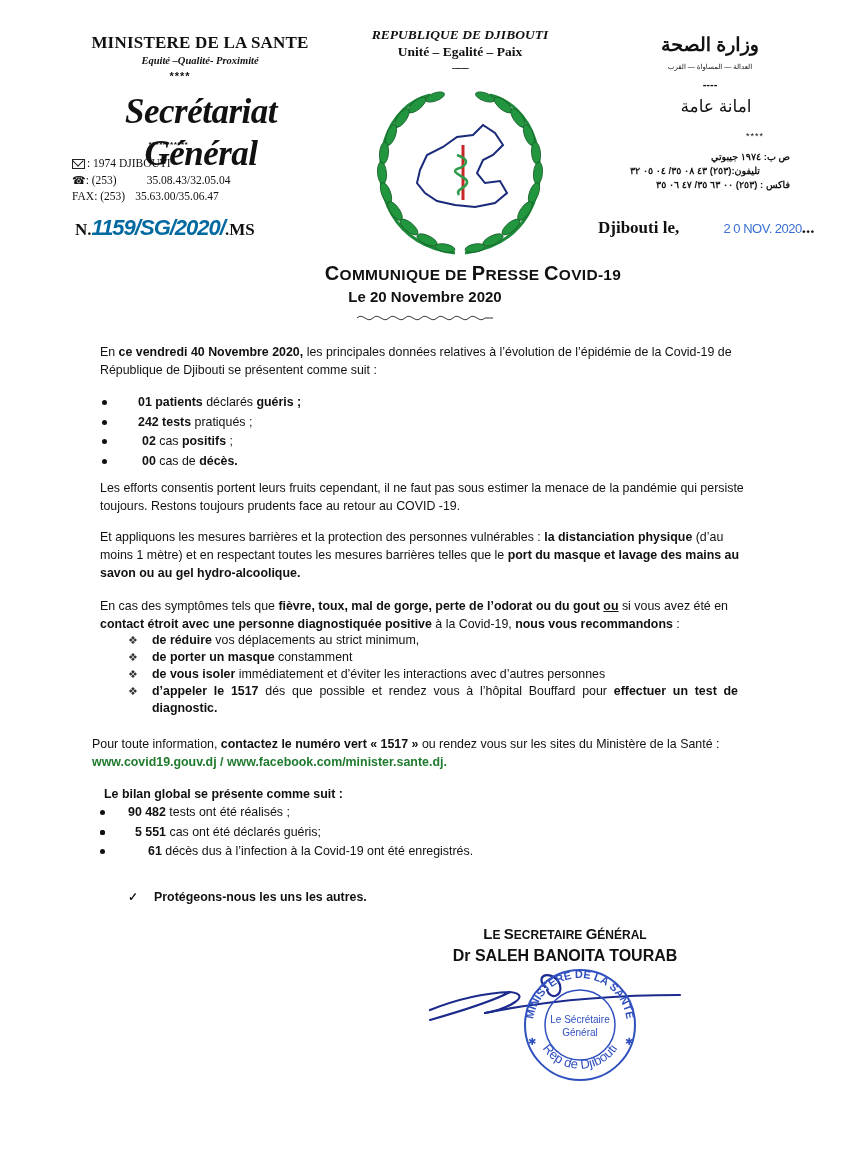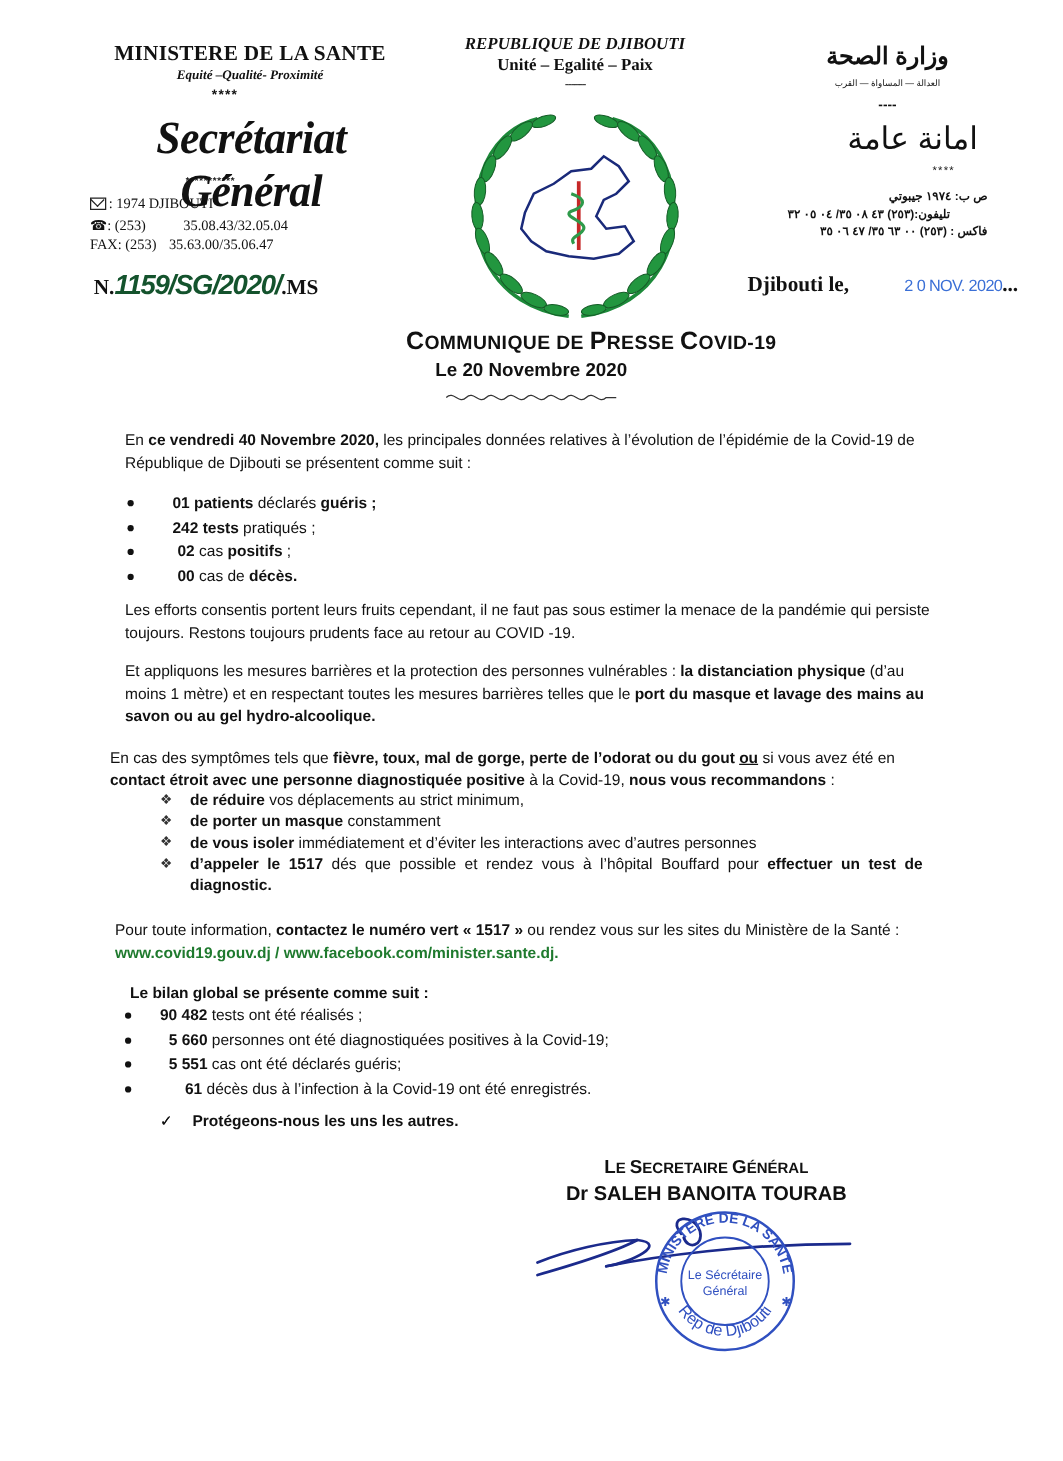--- a/index.html
+++ b/index.html
@@ -9,33 +9,33 @@
   .ministry { left:80px; top:33px; width:240px; text-align:center; font-family:"Liberation Serif", serif; font-weight:bold; font-size:17px; letter-spacing:0.2px; }
   .motto-left { left:80px; top:55px; width:240px; text-align:center; font-family:"Liberation Serif", serif; font-style:italic; font-weight:bold; font-size:10.5px; }
   .stars4-left { left:150px; top:70px; width:60px; text-align:center; font-size:11px; font-weight:bold; letter-spacing:1px; }
   .secgen { left:66px; top:92px; width:270px; text-align:center; font-family:"Liberation Serif", serif; font-style:italic; font-weight:bold; font-size:35px; letter-spacing:-0.5px; transform:scaleY(1.05); }
   .stars11 { left:128px; top:140px; width:80px; text-align:center; font-size:8px; font-weight:bold; letter-spacing:0.5px; font-style:italic; }
   .addr { left:72px; font-family:"Liberation Serif", serif; font-weight:normal; font-size:11.5px; white-space:nowrap; }
   .addr .gap { display:inline-block; width:30px; }
   .envelope { display:inline-block; width:11px; height:8px; border:1px solid #222; position:relative; vertical-align:middle; margin-right:2px; }
   .envelope:before { content:""; position:absolute; left:1px; top:-3px; width:7px; height:7px; border-right:1px solid #222; border-bottom:1px solid #222; transform:rotate(45deg); }
   .ref { left:75px; top:215px; font-family:"Liberation Serif", serif; font-size:17px; font-weight:bold; white-space:nowrap; }
-  .ref .hand { font-family:"Liberation Sans", sans-serif; font-style:italic; color:#14532d; font-size:22px; font-weight:bold; letter-spacing:-1px; }
+  .ref .hand { font-family:"Liberation Sans", sans-serif; font-style:italic; color:#0369a1; font-size:22px; font-weight:bold; letter-spacing:-1px; }
 
   
   .rep { left:350px; top:27px; width:220px; text-align:center; font-family:"Liberation Serif", serif; font-style:italic; font-weight:bold; font-size:13.5px; }
   .devise { left:350px; top:44px; width:220px; text-align:center; font-family:"Liberation Serif", serif; font-weight:bold; font-size:13.5px; }
   .dash7 { left:430px; top:62px; width:60px; text-align:center; font-size:10px; letter-spacing:-1px; }
   .emblem { left:365px; top:85px; width:190px; height:175px; }
 
   
   .ar-title { left:640px; top:33px; width:140px; text-align:center; font-weight:bold; font-size:19px; direction:rtl; }
   .ar-motto { left:640px; top:63px; width:140px; text-align:center; font-size:7px; direction:rtl; }
   .ar-dash { left:690px; top:78px; width:40px; text-align:center; font-size:11px; font-weight:bold; }
-  .ar-amana { left:650px; top:96px; width:160px; text-align:center; font-size:25px; direction:rtl; }
+  .ar-amana { left:636px; top:96px; width:160px; text-align:center; font-size:17px; direction:rtl; }
   .ar-stars { left:730px; top:131px; width:50px; text-align:center; font-size:9px; letter-spacing:1px; }
   .ar-line { left:600px; width:190px; text-align:right; font-size:9.5px; font-weight:bold; direction:rtl; white-space:nowrap; }
   .djib-date { left:598px; top:218px; font-family:"Liberation Serif", serif; font-weight:bold; font-size:17px; white-space:nowrap; }
   .djib-date .stamp { color:#3a6fd6; font-family:"Liberation Sans", sans-serif; font-size:13px; letter-spacing:-0.5px; font-weight:normal;margin-left:40px; }
 
   
   .title { left:0; top:262px; width:850px; text-align:center; font-weight:bold; font-size:20px; letter-spacing:0.3px;padding-left:48px; }
   .title .sc { font-size:15.5px; }
   .subtitle { left:0; top:288px; width:850px; text-align:center; font-weight:bold; font-size:15px; }
   .ornament { left:355px; top:312px; width:140px; height:12px; }
@@ -147,21 +147,21 @@
   <li><span class="dot" style="left:2px; top:7px;"></span><span style="padding-left:42px;"><b> 02</b><span> cas </span><b>positifs</b><span> ;</span></span></li>
   <li><span class="dot" style="left:2px; top:7px;"></span><span style="padding-left:42px;"><b> 00</b><span> cas de </span><b>décès.</b></span></li>
 </ul>
 
 <div class="p" style="left:100px; top:479px; width:650px;">Les efforts consentis portent leurs fruits cependant, il ne faut pas sous estimer la menace de la pandémie qui persiste toujours. Restons toujours prudents face au retour au COVID -19.</div>
 
 <div class="p" style="left:100px; top:528px; width:650px;">
   <span>Et appliquons les mesures barrières et la protection des personnes vulnérables : </span><b>la distanciation physique</b><span> (d’au moins 1 mètre) et en respectant toutes les mesures barrières telles que le </span><b>port du masque et lavage des mains au savon ou au gel hydro-alcoolique.</b>
 </div>
 
-<div class="p" style="left:88px; top:597px; width:650px;">
+<div class="p" style="left:100px; top:597px; width:650px;">
   <span>En cas des symptômes tels que </span><b>fièvre, toux, mal de gorge, perte de l’odorat ou du gout </b><b class="u">ou</b><span> si vous avez été en </span><b>contact étroit avec une personne diagnostiquée positive</b><span> à la Covid-19, </span><b>nous vous recommandons</b><span> :</span>
 </div>
 
 <ul class="bullet-list" style="left:128px; top:632px; line-height:17px;">
   <li><span class="diamond">❖</span><span style="padding-left:24px;"><b>de réduire</b><span> vos déplacements au strict minimum,</span></span></li>
   <li><span class="diamond">❖</span><span style="padding-left:24px;"><b>de porter un masque</b><span> constamment</span></span></li>
   <li><span class="diamond">❖</span><span style="padding-left:24px;"><b>de vous isoler</b><span> immédiatement et d’éviter les interactions avec d’autres personnes</span></span></li>
   <li style="white-space:normal; width:610px;">
       <span class="diamond">❖</span>
       <div style="padding-left:24px; text-align:justify; text-align-last:left;"><b>d’appeler le 1517</b><span> dés que possible et rendez vous à l’hôpital Bouffard pour </span><b>effectuer un test de diagnostic.</b></div>
@@ -170,21 +170,21 @@
 
 <div class="p" style="left:92px; top:735px; width:680px;">
   <span>Pour toute information, </span><b>contactez le numéro vert « 1517 »</b><span> ou rendez vous sur les sites du Ministère de la Santé :</span><br>
   <a class="link">www.covid19.gouv.dj</a><span class="link"> / </span><a class="link">www.facebook.com/minister.sante.dj.</a>
 </div>
 
 <div class="p" style="left:104px; top:785px;"><b>Le bilan global se présente comme suit :</b></div>
 
 <ul class="bullet-list" style="left:98px; top:803px; line-height:19.5px;">
   <li><span class="dot" style="left:2px; top:7px;"></span><span style="padding-left:30px;"><b>90 482</b><span> tests ont été réalisés ;</span></span></li>
-  <li><span class="dot" style="left:2px; top:7px;"></span><span style="padding-left:37px;"><b>5 660</b><span> personnes ont été diagnostiquées positives à la Covid-19;</span></span></li>
+  <li><span class="dot" style="left:2px; top:7px;"></span></li>
   <li><span class="dot" style="left:2px; top:7px;"></span><span style="padding-left:37px;"><b>5 551</b><span> cas ont été déclarés guéris;</span></span></li>
   <li><span class="dot" style="left:2px; top:7px;"></span><span style="padding-left:50px;"><b>61</b><span> décès dus à l’infection à la Covid-19 ont été enregistrés.</span></span></li>
 </ul>
 
 <ul class="bullet-list" style="left:128px; top:888px; line-height:19px;">
   <li><span class="check">✓</span></li>
   <li><span class="check">✓</span><b style="padding-left:26px;">Protégeons-nous les uns les autres.</b></li>
 </ul>
 
 <div class="abs sig-title">

